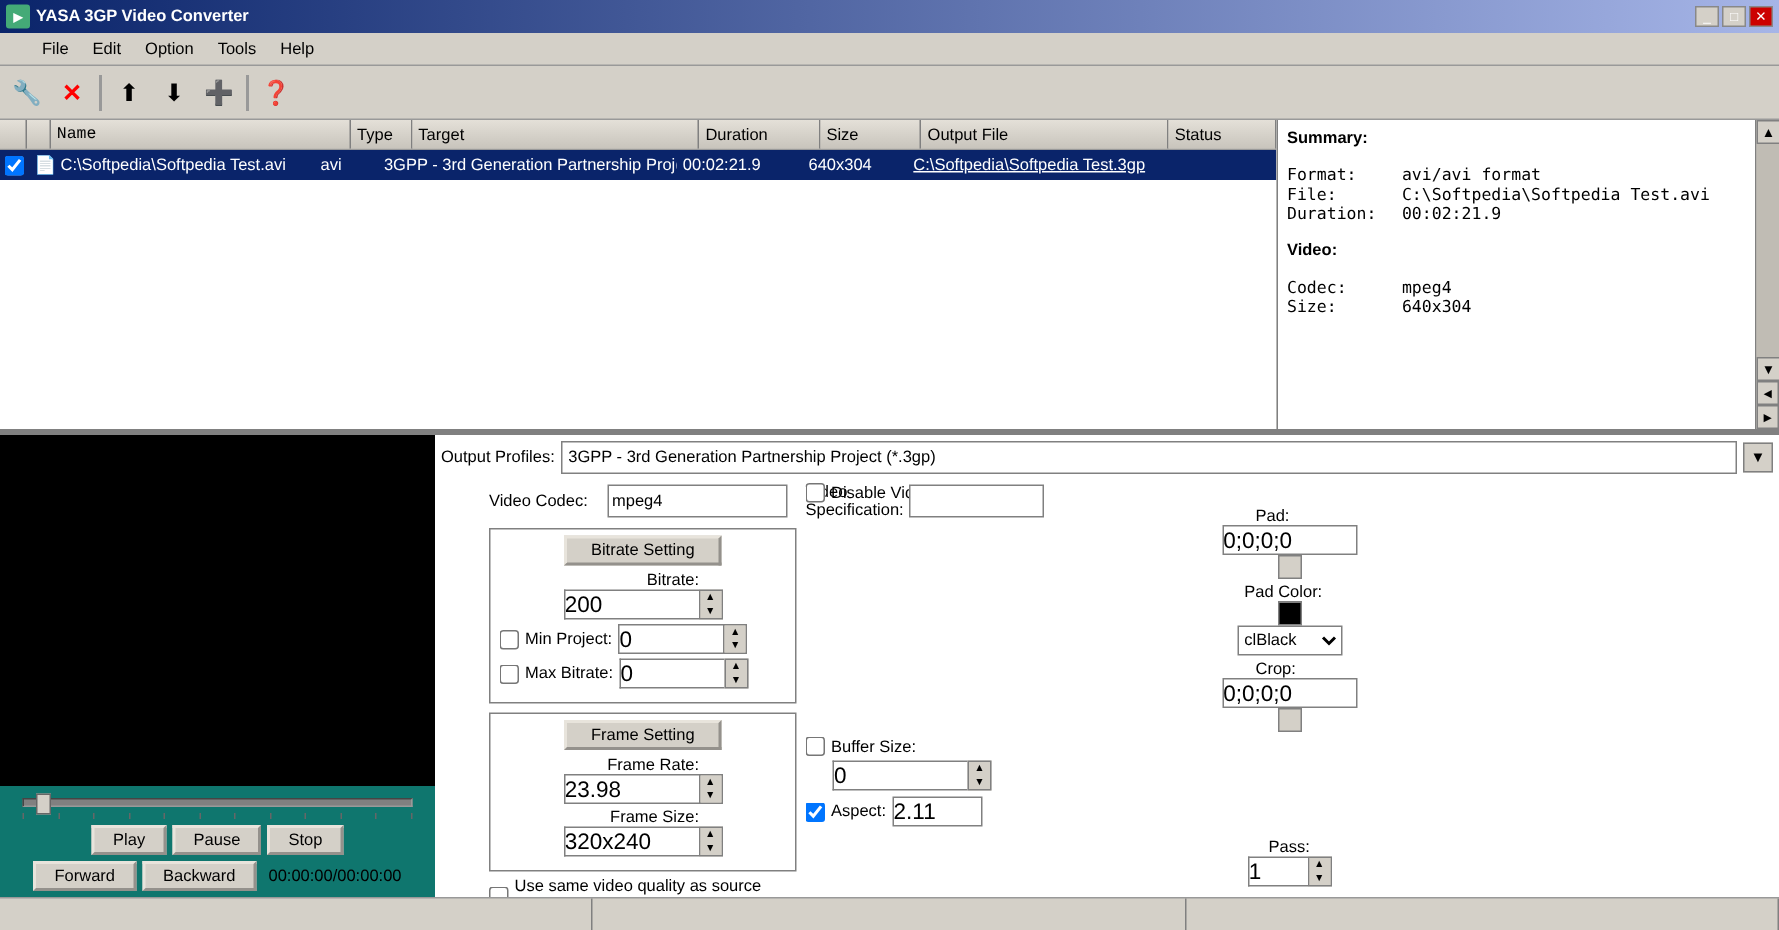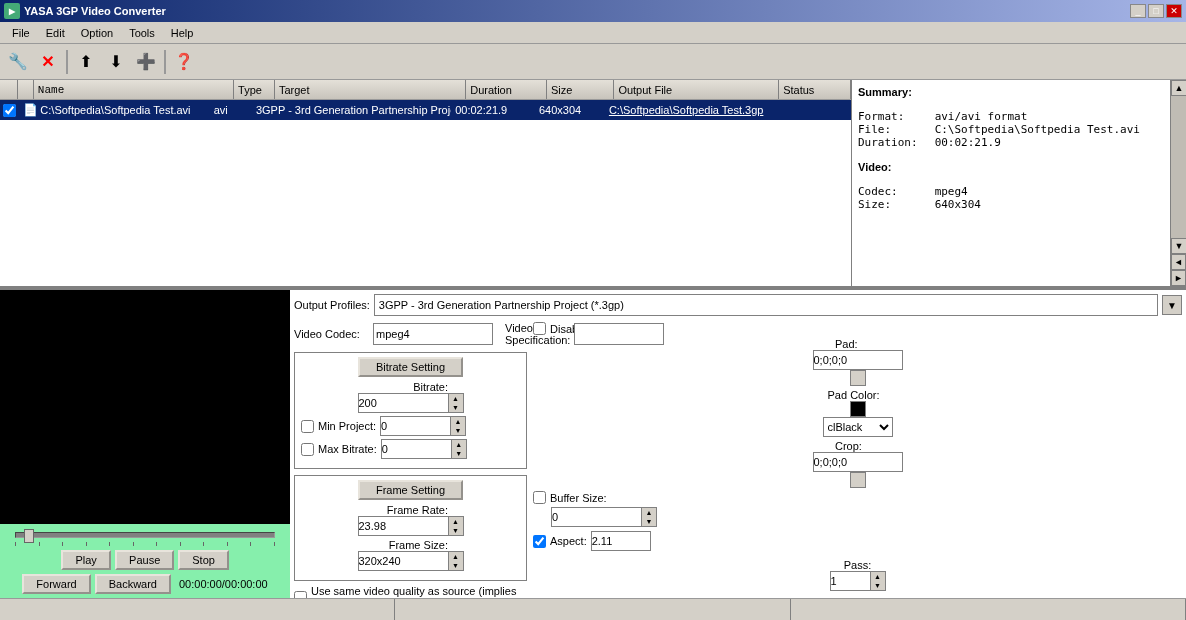--- a/index.html
+++ b/index.html
@@ -6,21 +6,21 @@
     body { font-family: 'Tahoma', 'Arial', sans-serif; font-size: 11px; background: #d4d0c8; width: 1186px; height: 620px; overflow: hidden; }
     
     
     .title-bar { background: linear-gradient(to right, #0a246a, #a6b5e7); color: white; height: 22px; display: flex; align-items: center; justify-content: space-between; padding: 0 4px; }
     .title-bar-left { display: flex; align-items: center; gap: 4px; font-size: 11px; font-weight: bold; }
     .title-bar-icon { width: 16px; height: 16px; background: #4a7; border-radius: 2px; display: flex; align-items: center; justify-content: center; font-size: 8px; }
     .title-bar-buttons { display: flex; gap: 2px; }
     .title-bar-btn { width: 16px; height: 14px; background: #d4d0c8; border: 1px solid #888; font-size: 9px; display: flex; align-items: center; justify-content: center; cursor: pointer; }
     
     
-    .menu-bar { background: #d4d0c8; height: 22px; display: flex; align-items: center; padding: 0 4px; border-bottom: 1px solid #999; }
+    .menu-bar { background: #d4d0c8; height: 22px; display: flex; align-items: center; padding: 0 20px; border-bottom: 1px solid #999; }
     .menu-item { padding: 2px 8px; cursor: pointer; font-size: 11px; }
     
     
     .toolbar { background: #d4d0c8; height: 36px; display: flex; align-items: center; padding: 2px 4px; border-bottom: 1px solid #999; gap: 2px; }
     .toolbar-btn { width: 28px; height: 28px; background: #d4d0c8; border: 1px solid transparent; display: flex; align-items: center; justify-content: center; cursor: pointer; font-size: 14px; }
     .toolbar-sep { width: 2px; height: 24px; background: #999; margin: 0 2px; }
     
     
     .table-header { background: #d4d0c8; border-bottom: 1px solid #999; display: flex; height: 20px; }
     .table-header-cell { border-right: 1px solid #808080; padding: 2px 4px; font-size: 11px; display: flex; align-items: center; cursor: pointer; background: linear-gradient(to bottom, #e4e0d8, #c8c4bc); }
@@ -50,45 +50,45 @@
     .summary-title { font-weight: bold; font-size: 11px; }
     .summary-line { font-size: 11px; font-family: monospace; }
     .summary-label { display: inline-block; width: 70px; }
     
     
     .bottom-section { display: flex; height: 310px; background: #d4d0c8; border-top: 2px solid #808080; }
     
     
     .video-preview { width: 290px; background: #000; display: flex; flex-direction: column; }
     .video-screen { flex: 1; background: #000; }
-    .video-controls { background: #86efac; padding: 4px; }
+    .video-controls { background: #0f766e; padding: 4px; }
     .slider-track { width: 260px; height: 6px; background: #808080; border: 1px inset #999; margin: 4px auto; position: relative; }
     .slider-thumb { position: absolute; left: 8px; top: -4px; width: 10px; height: 14px; background: #d4d0c8; border: 1px solid #666; cursor: pointer; }
     .tick-marks { display: flex; justify-content: space-between; width: 260px; margin: 0 auto; }
     .tick { width: 1px; height: 4px; background: #666; }
     .playback-buttons { display: flex; gap: 4px; justify-content: center; margin-top: 4px; }
     .play-btn { background: #d4d0c8; border: 2px outset #e8e4dc; padding: 2px 12px; font-size: 11px; cursor: pointer; min-width: 50px; }
     .forward-backward { display: flex; gap: 4px; justify-content: center; }
     
     
     .settings-panel { flex: 1; background: #ffffff; padding: 4px; }
     
     
     .output-profiles-row { display: flex; align-items: center; margin-bottom: 6px; gap: 4px; }
     .profiles-btn { width: 20px; height: 20px; background: #d4d0c8; border: 1px solid #808080; display: flex; align-items: center; justify-content: center; font-size: 10px; cursor: pointer; }
     
     
     .settings-columns { display: flex; gap: 6px; }
-    .settings-left { width: 233px; }
+    .settings-left { width: 205px; margin-left: 32px; }
     .settings-right { flex: 1; }
     
     
     .form-row { display: flex; align-items: center; margin-bottom: 3px; gap: 0; flex-direction: column; }
     .form-label { font-size: 11px; min-width: 75px; text-align: right; }
-    .form-input { height: 20px; border: 1px solid #808080; background: white; font-size: 11px; padding: 0 0; }
+    .form-input { height: 20px; border: 1px solid #808080; background: white; font-size: 15px; padding: 0 0; }
     .form-input-sm { width: 80px; }
     .spin-btn { display: flex; flex-direction: column; border: 1px solid #808080; background: #d4d0c8; }
     .spin-up, .spin-down { width: 14px; height: 9px; display: flex; align-items: center; justify-content: center; font-size: 7px; cursor: pointer; background: #d4d0c8; border: none; line-height: 1; }
     .input-spin-group { display: flex; }
     .input-spin-group input { border-right: none; }
     
     .section-btn { background: #d4d0c8; border: 2px outset #e8e4dc; padding: 2px 16px; font-size: 11px; cursor: pointer; margin: 3px auto; display: block; }
     
     .checkbox-row { display: flex; align-items: center; gap: 4px; font-size: 11px; margin-bottom: 3px; }
     .checkbox-row input[type=checkbox] { width: 13px; height: 13px; }

